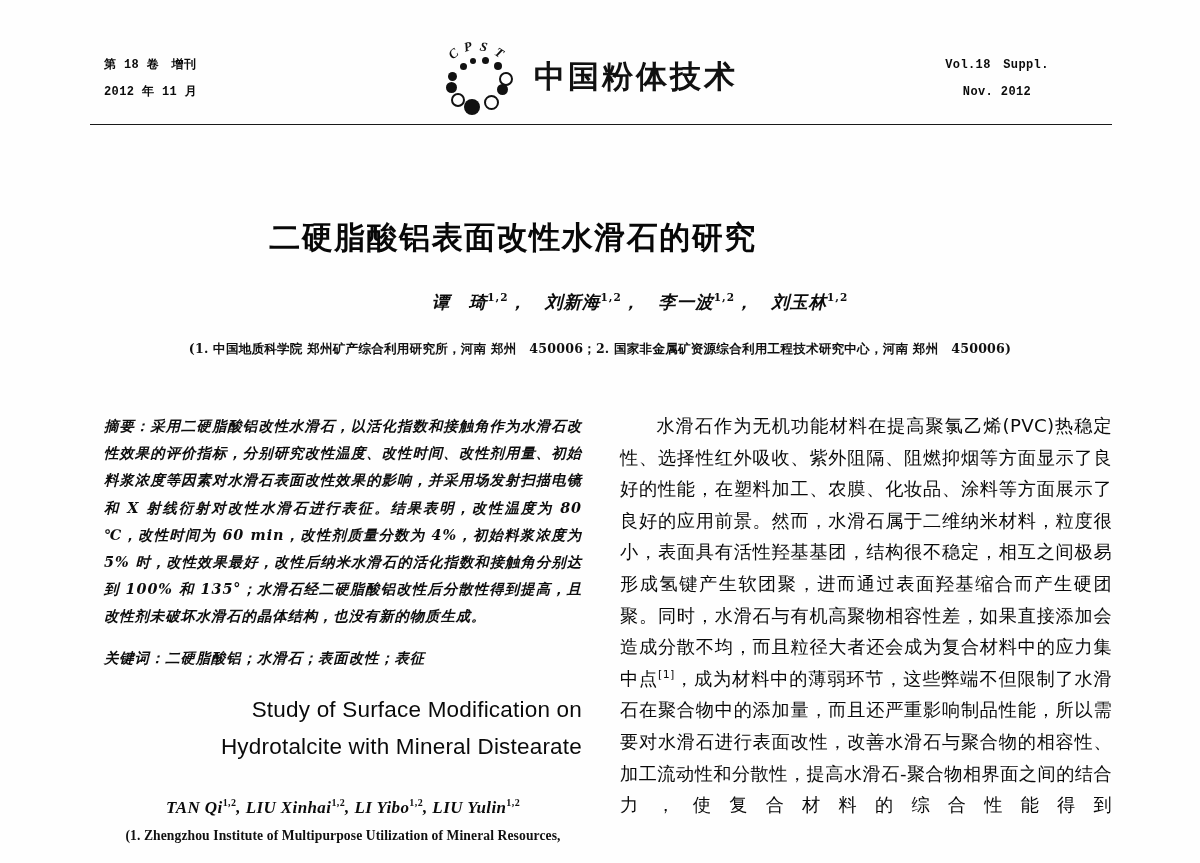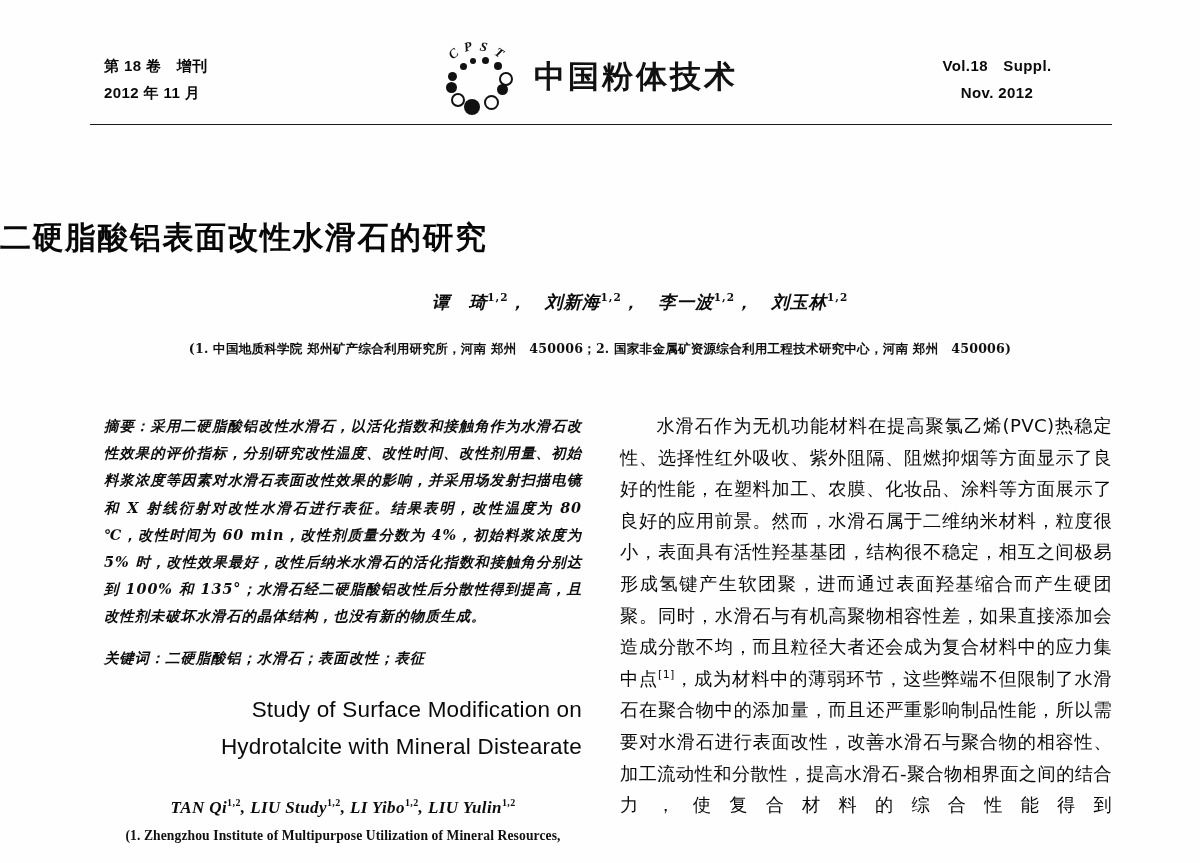--- a/index.html
+++ b/index.html
@@ -27,22 +27,22 @@
     position: absolute;
     left: 90px;
     top: 42px;
     width: 1022px;
     height: 72px;
     display: flex;
     align-items: flex-start;
     justify-content: space-between;
   }
   .mast-side {
-    font-family: Liberation Sans, sans-serif;
-    font-size: 15px;
+    font-family: Liberation Mono, monospace;
+    font-size: 12px;
     line-height: 27px;
     font-weight: 600;
     letter-spacing: 0.4px;
     white-space: nowrap;
     padding-top: 10px;
   }
   .mast-side.left { width: 230px; text-align: left; padding-left: 14px; }
   .mast-side.right { width: 230px; text-align: center; }
   .mast-side .ln { display: block; }
 
@@ -104,20 +104,21 @@
     height: 0;
     border-top: 1.6px solid #1a1a1a;
   }
 
   
   .title-cn {
     position: absolute;
     left: 0;
     top: 217px;
     width: 1026px;
+    text-align: center;
     font-family: Liberation Mono, monospace;
     font-size: 31px;
     font-weight: 700;
     letter-spacing: 1.5px;
     color: #080808;
   }
   .authors-cn {
     position: absolute;
     left: 0;
     top: 290px;
@@ -284,21 +285,21 @@
   <div class="col-left">
     <div class="abstract">摘要：采用二硬脂酸铝改性水滑石，以活化指数和接触角作为水滑石改性效果的评价指标，分别研究改性温度、改性时间、改性剂用量、初始料浆浓度等因素对水滑石表面改性效果的影响，并采用场发射扫描电镜和 X 射线衍射对改性水滑石进行表征。结果表明，改性温度为 80 ℃，改性时间为 60 min，改性剂质量分数为 4%，初始料浆浓度为 5% 时，改性效果最好，改性后纳米水滑石的活化指数和接触角分别达到 100% 和 135°；水滑石经二硬脂酸铝改性后分散性得到提高，且改性剂未破坏水滑石的晶体结构，也没有新的物质生成。</div>
     <div class="keywords">关键词：二硬脂酸铝；水滑石；表面改性；表征</div>
 
     <div class="title-en">
       <div>Study of Surface Modification on</div>
       <div>Hydrotalcite with Mineral Distearate</div>
     </div>
 
     <div class="authors-en">
-      <span>TAN Qi</span><sup>1,2</sup>, <span>LIU Study</span><sup>1,2</sup>, <span>LI Yibo</span><sup>1,2</sup>, <span>LIU Yulin</span><sup>1,2</sup>
+      <span>TAN Qi</span><sup>1,2</sup>, <span>LIU Xinhai</span><sup>1,2</sup>, <span>LI Yibo</span><sup>1,2</sup>, <span>LIU Yulin</span><sup>1,2</sup>
     </div>
 
     <div class="affil-en">(1. Zhengzhou Institute of Multipurpose Utilization of Mineral Resources,</div>
   </div>
 
   <div class="col-right">
     <div class="body-cn"><span>水滑石作为无机功能材料在提高聚氯乙烯(PVC)热稳定性、选择性红外吸收、紫外阻隔、阻燃抑烟等方面显示了良好的性能，在塑料加工、农膜、化妆品、涂料等方面展示了良好的应用前景。然而，水滑石属于二维纳米材料，粒度很小，表面具有活性羟基基团，结构很不稳定，相互之间极易形成氢键产生软团聚，进而通过表面羟基缩合而产生硬团聚。同时，水滑石与有机高聚物相容性差，如果直接添加会造成分散不均，而且粒径大者还会成为复合材料中的应力集中点</span><sup>[1]</sup><span>，成为材料中的薄弱环节，这些弊端不但限制了水滑石在聚合物中的添加量，而且还严重影响制品性能，所以需要对水滑石进行表面改性，改善水滑石与聚合物的相容性、加工流动性和分散性，提高水滑石-聚合物相界面之间的结合力，使复合材料的综合性能得到</span></div>
   </div>
 
 </div>

